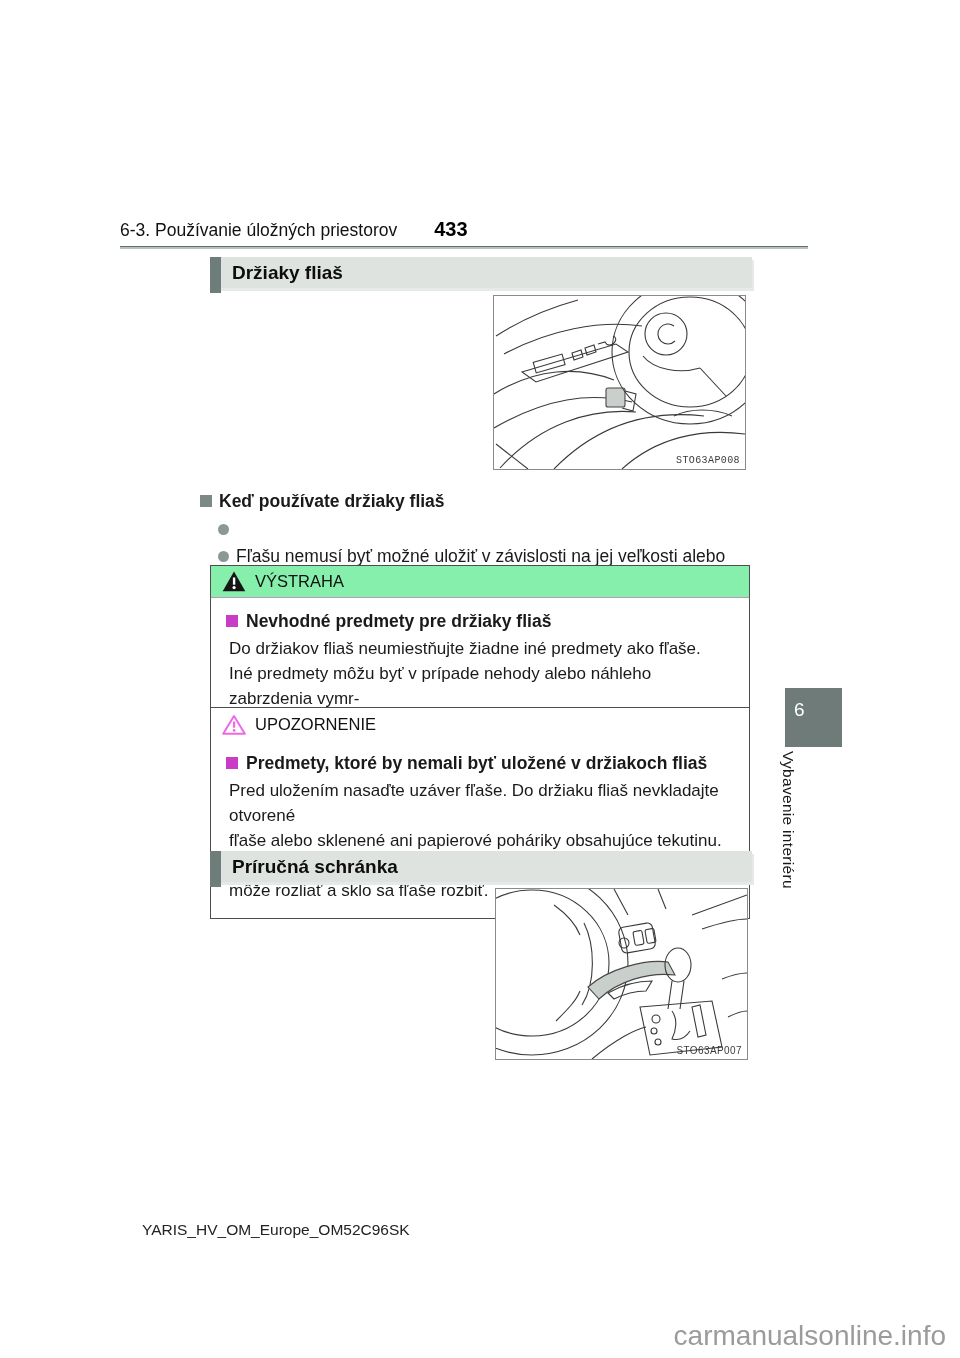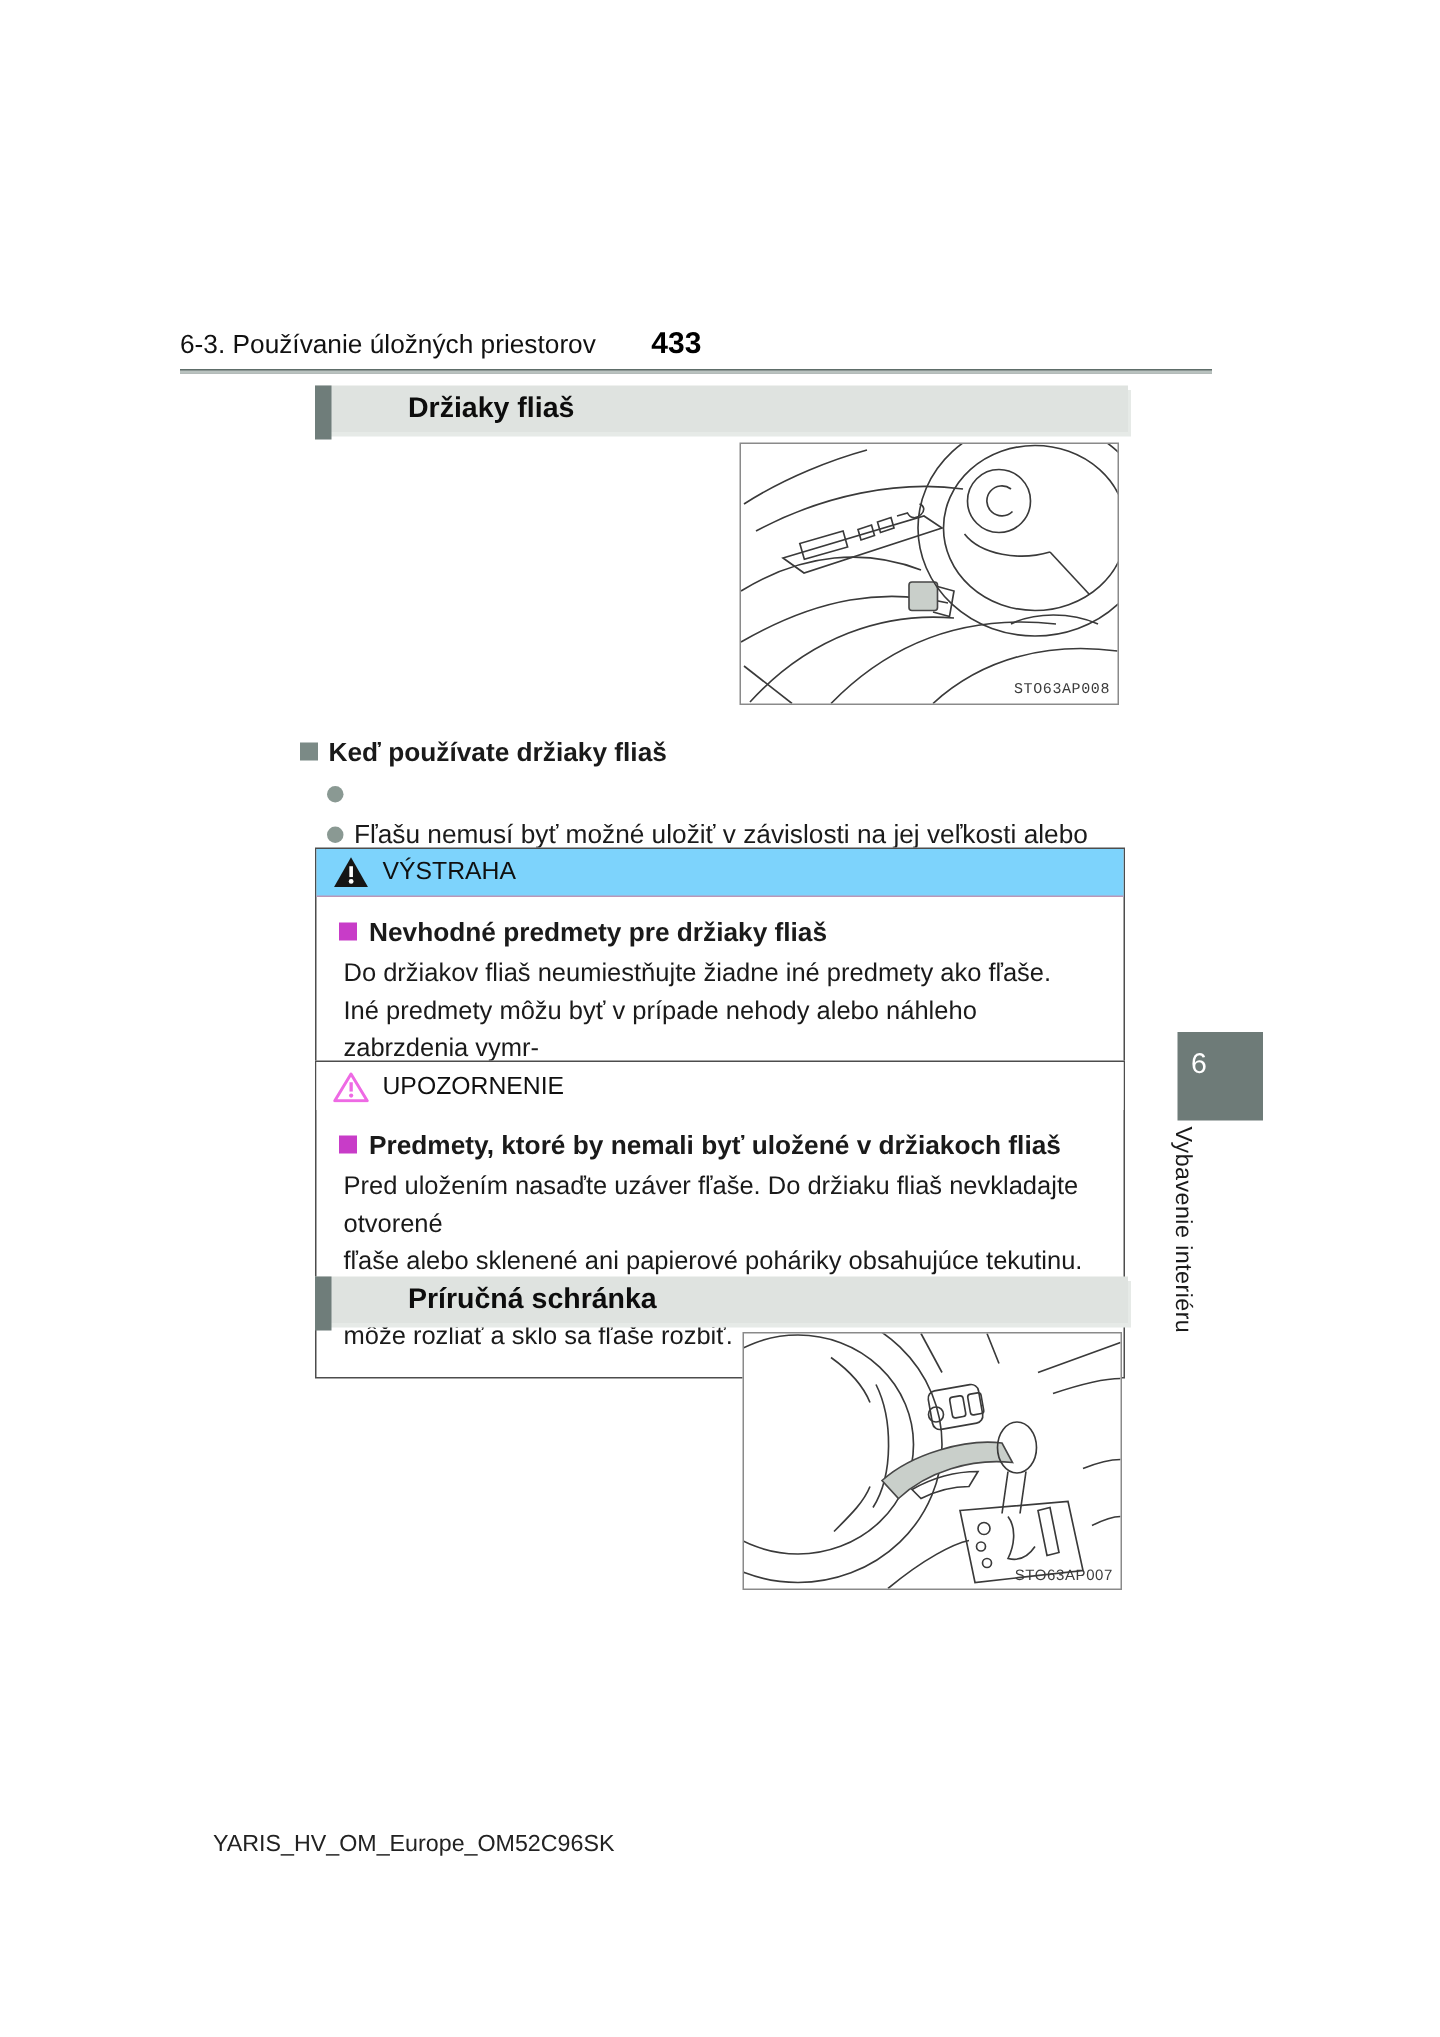--- a/index.html
+++ b/index.html
@@ -18,21 +18,20 @@
   .page-number { font-size:20px; font-weight:bold; color:#000; }
   .header-rule {
     position:absolute; left:120px; top:246px; width:688px; height:3px;
     background:#5e6d69; border-bottom:2px solid #b9c2bf;
   }
 
   
   .section-bar {
     position:absolute; width:542px; height:31px; background:#dfe3e0;
     box-shadow:2px 3px 0 #e6eae7;
-    padding-left:40px;
   }
   .section-bar .accent {
     position:absolute; left:0; top:0; width:11px; height:36px; background:#6f7d7a;
   }
   .section-bar .bar-title {
     display:block; padding-left:22px; line-height:31px;
     font-size:19px; font-weight:bold; color:#0d0d0d;
   }
 
   
@@ -57,21 +56,21 @@
     width:11px; height:11px; border-radius:50%; background:#8a9993; flex:0 0 11px; margin-top:5px;
   }
   .note-item .txt { font-size:17.5px; }
 
   
   .alert-box { position:absolute; left:210px; width:540px; border:1px solid #4d4d4d; background:#fff; }
   .alert-head {
     height:32px; display:flex; align-items:center; gap:9px; padding-left:11px;
     font-size:16.5px; color:#101010;
   }
-  .alert-head.pink { background:#7dd3fc; border-bottom:1px solid #bb97b7; }
+  .alert-head.pink { background:#86efac; border-bottom:1px solid #bb97b7; }
   .alert-head.white { background:#ffffff; }
   .alert-body { padding:13px 14px 15px 15px; }
   .alert-heading { display:flex; align-items:flex-start; gap:8px; margin-bottom:4px; }
   .sq-bullet.magenta { background:#c83cc8; }
   .alert-heading .txt { font-size:17.5px; font-weight:bold; }
   .alert-line { margin-left:3px; font-size:17px; line-height:25px; }
 
   
   .footer-code { position:absolute; left:142px; top:1221px; font-size:15.5px; color:#222; }
   .watermark {
@@ -239,14 +238,15 @@
     <span class="fig-label">STO63AP007</span>
   </div>
 
   <div class="chapter-tab">
     <span>6</span>
   </div>
   <div class="chapter-label">Vybavenie interiéru</div>
 
   <div class="footer-code">YARIS_HV_OM_Europe_OM52C96SK</div>
 
+  <div class="watermark">carmanualsonline.info</div>
 
 </div>
 
 </body></html>

